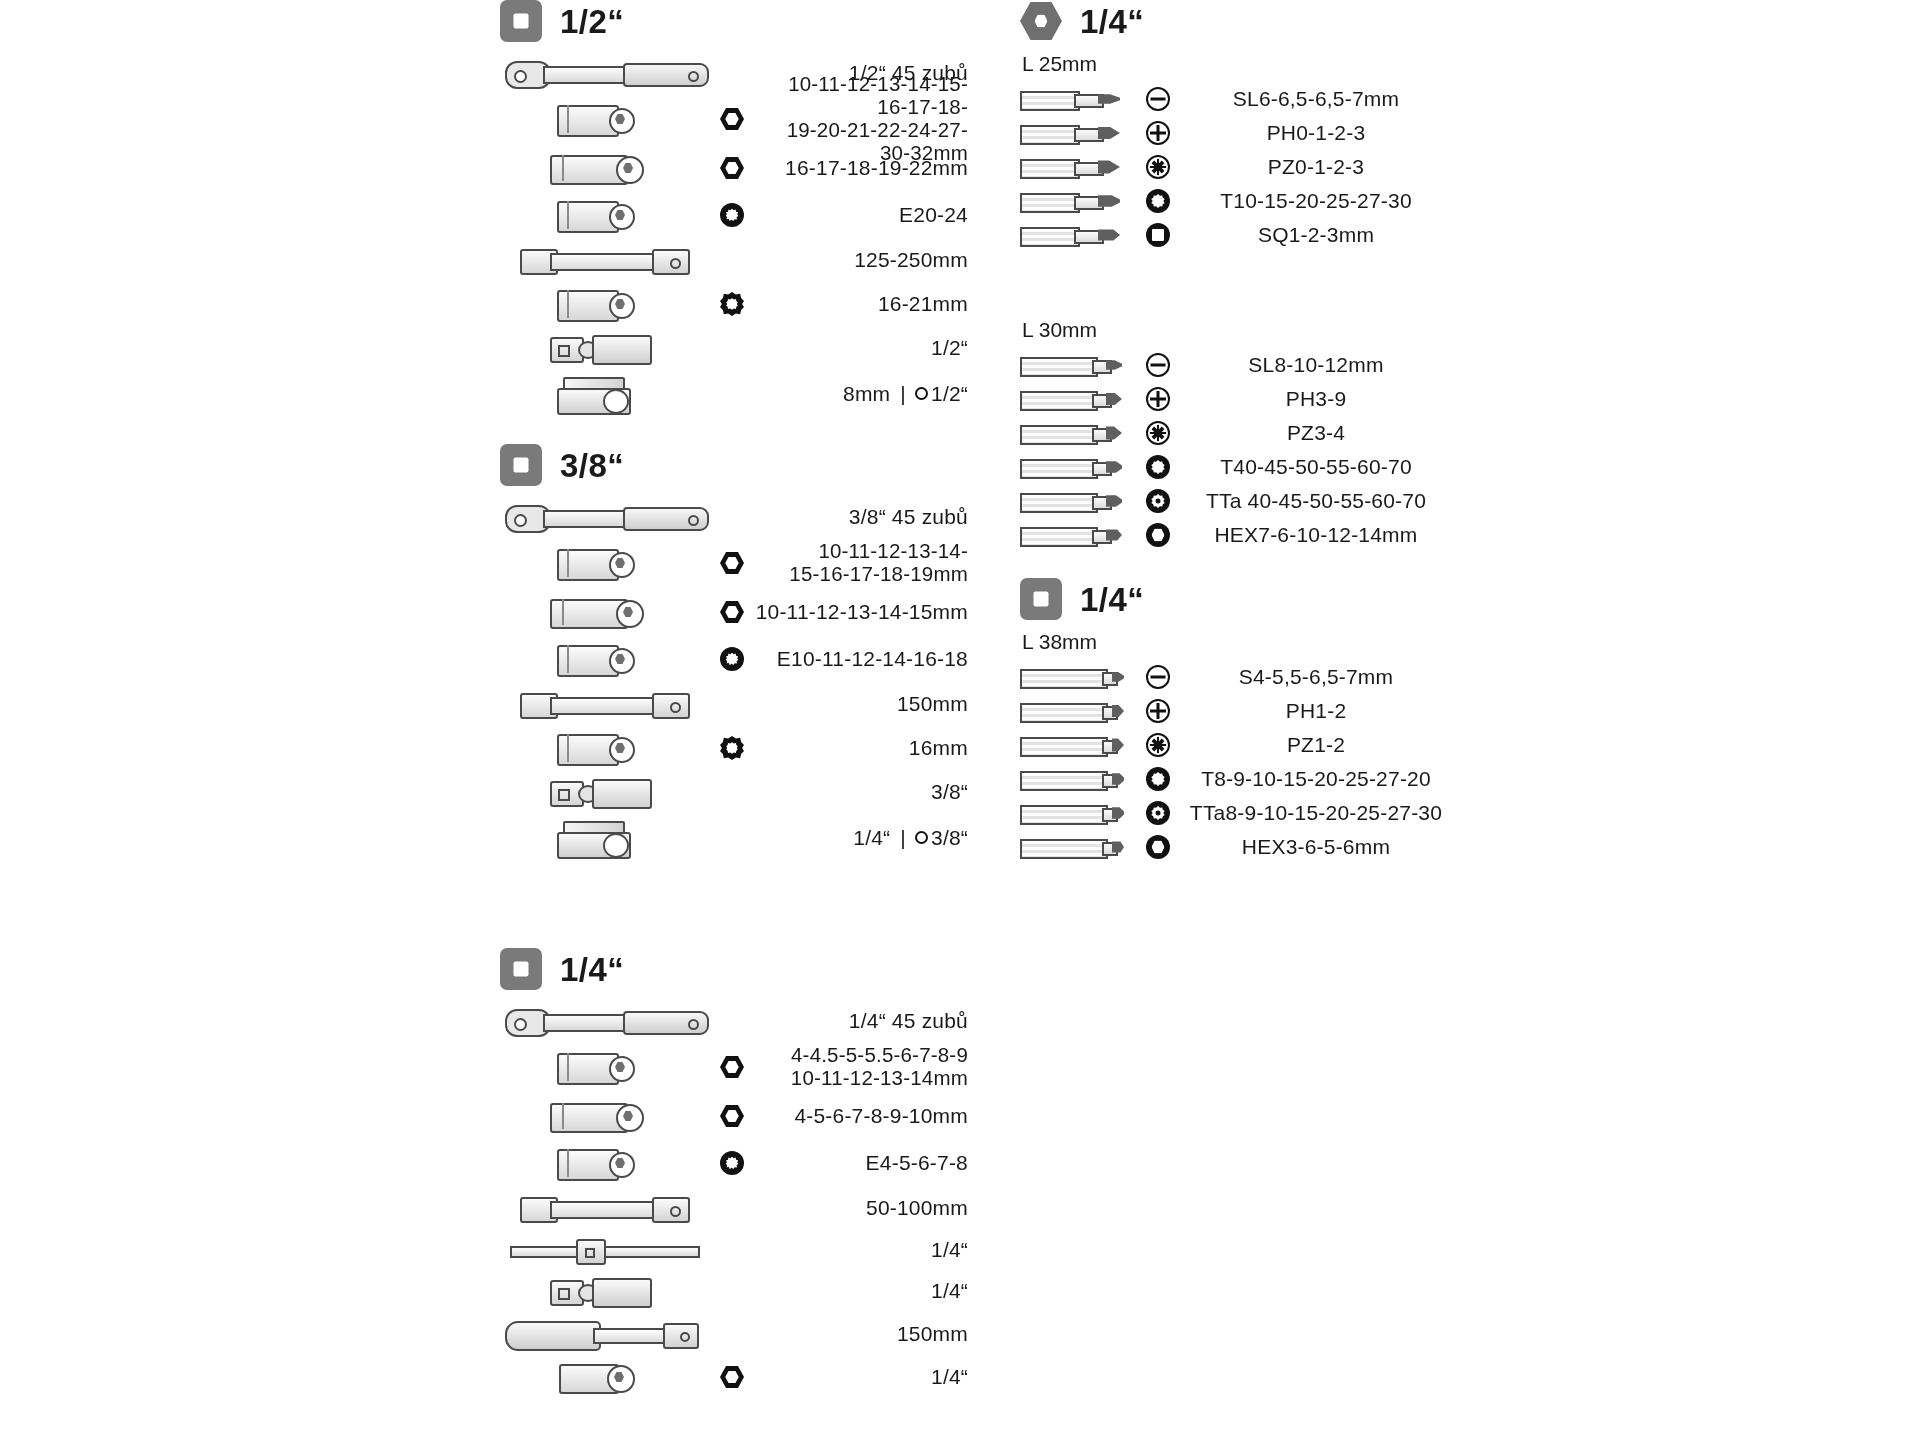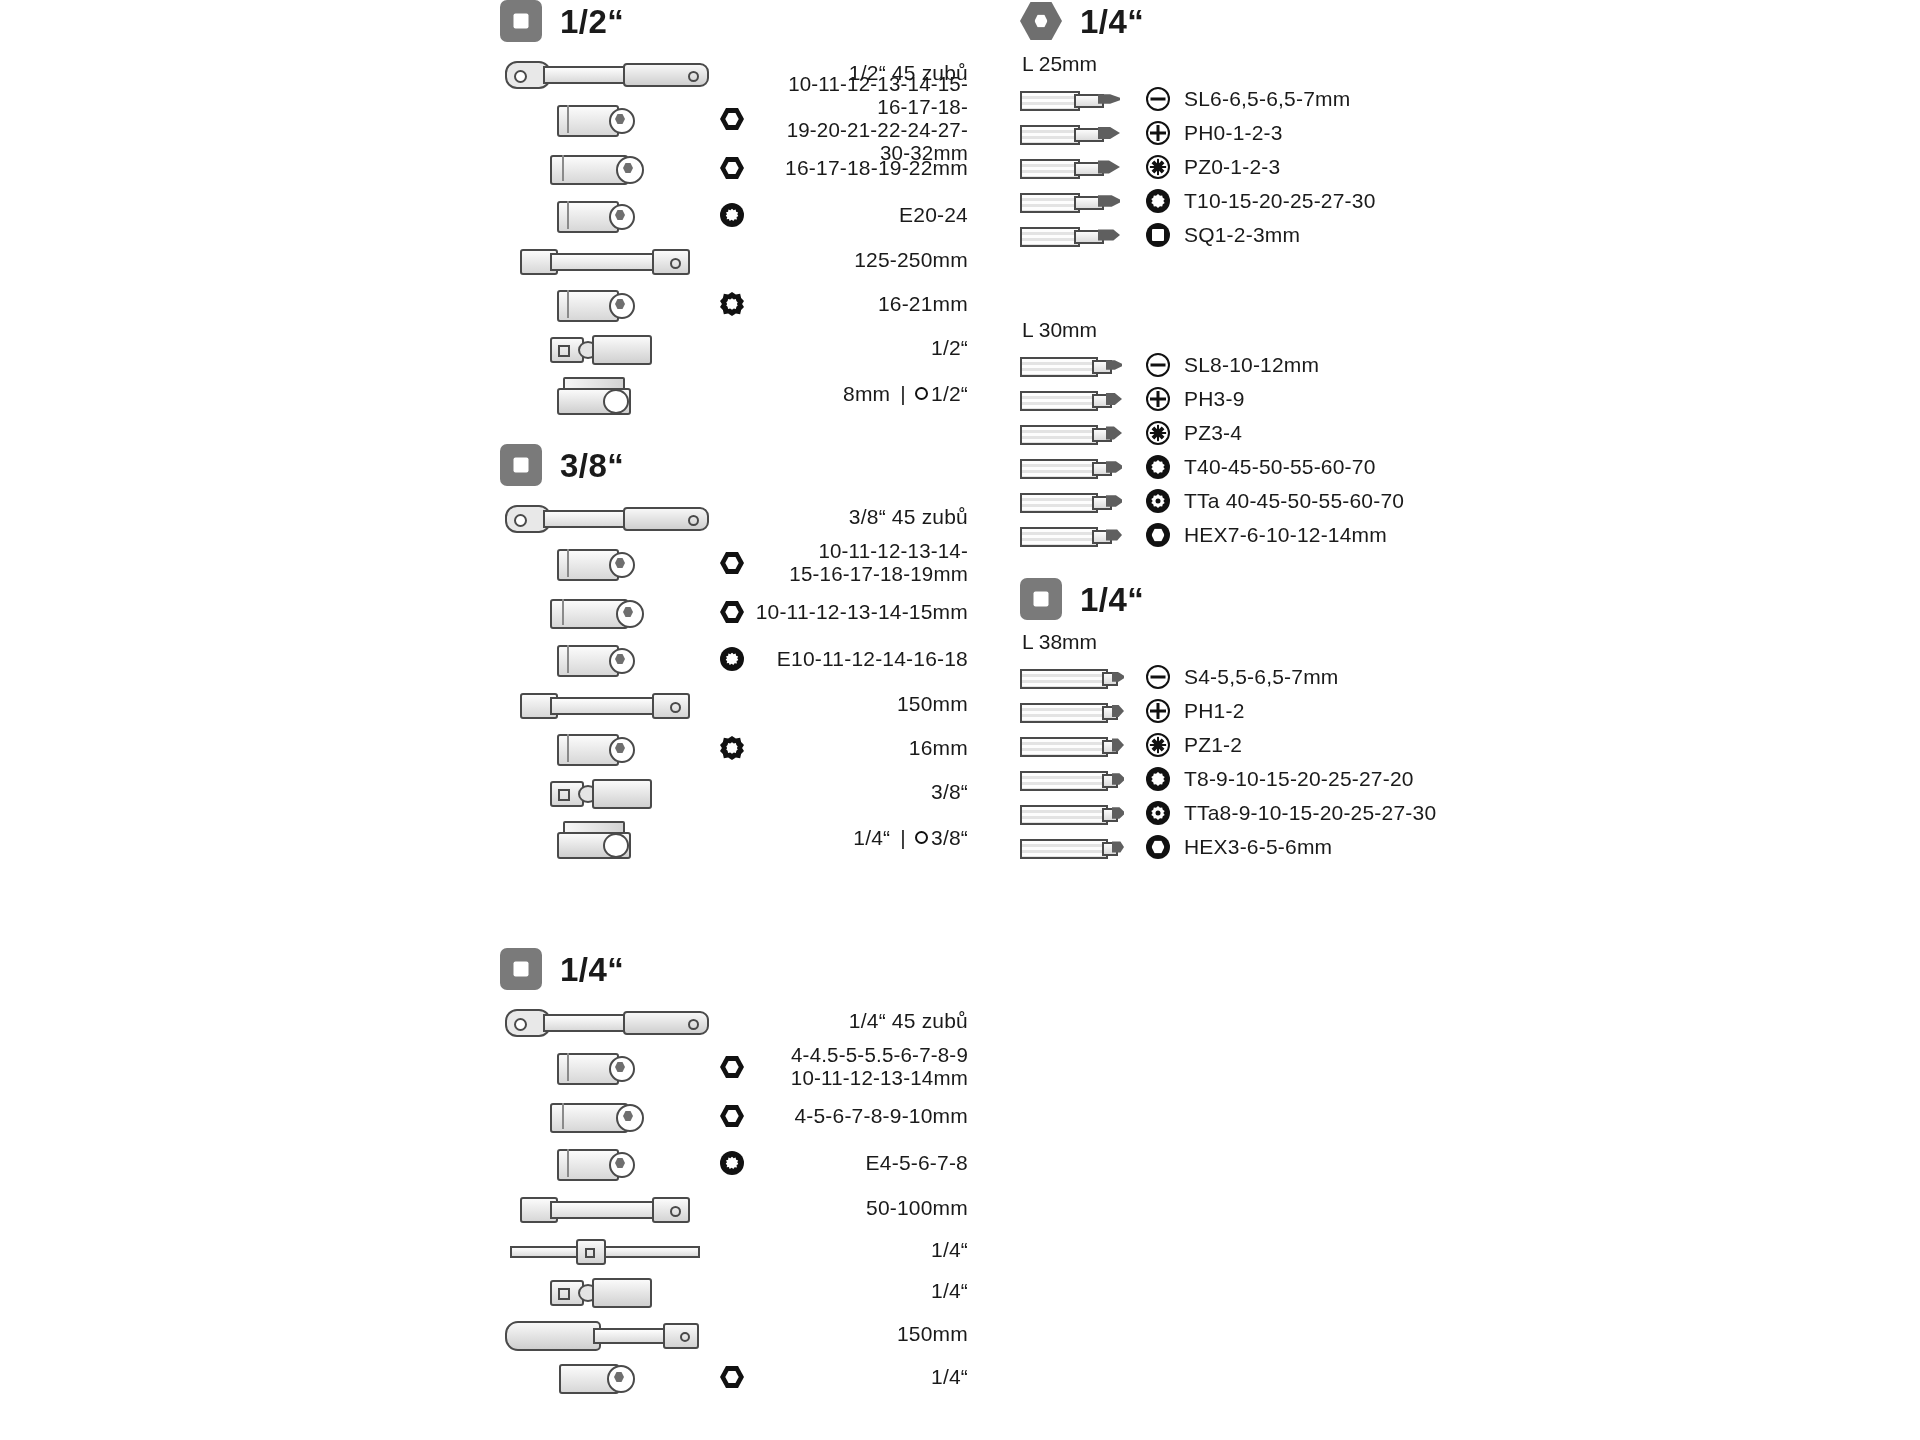--- a/index.html
+++ b/index.html
@@ -128,21 +128,21 @@
   }
   .bprof {
     width: 52px;
     flex: 0 0 52px;
     display: flex;
     align-items: center;
     justify-content: center;
   }
   .blbl {
     flex: 1 1 auto;
-    text-align: left;
+    text-align: center;
     font-size: 21px;
     letter-spacing: 0.2px;
     padding-right: 2px;
   }
   .len-label {
     font-size: 21px;
     margin-left: 2px;
     margin-bottom: 6px;
   }
 

